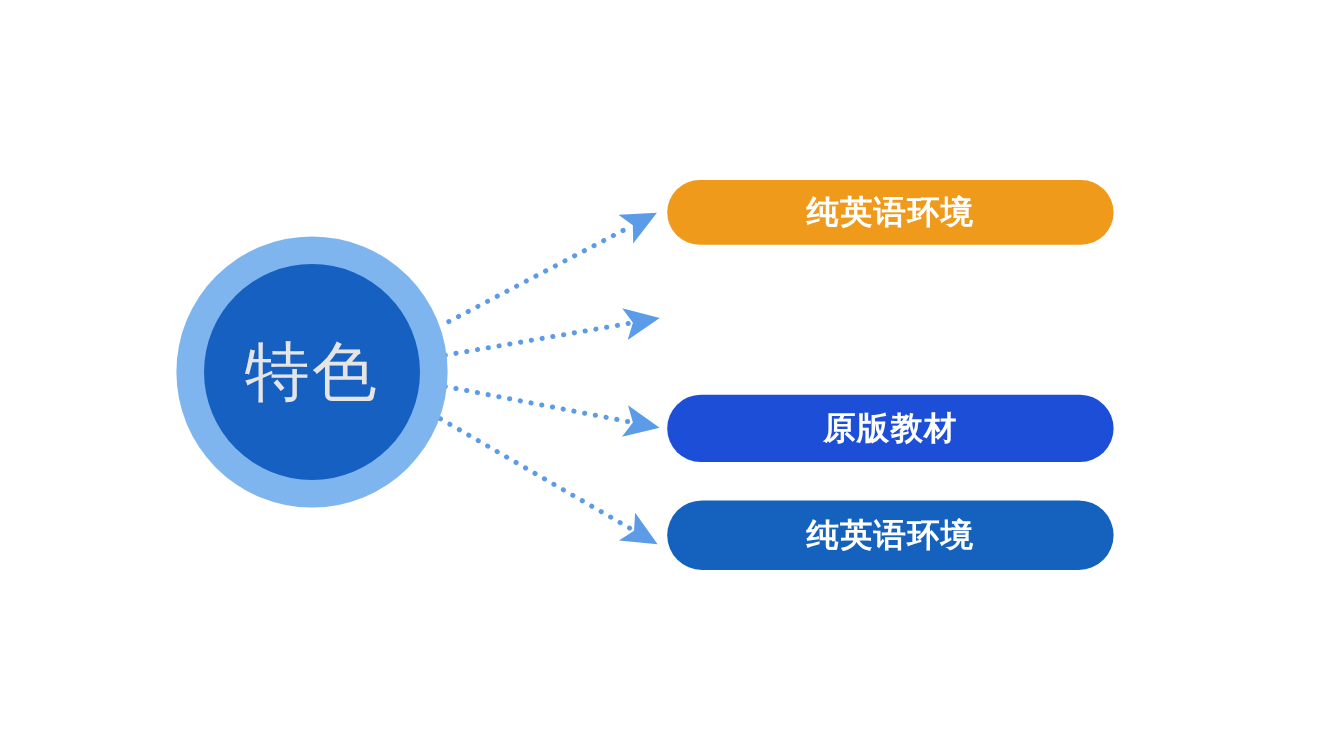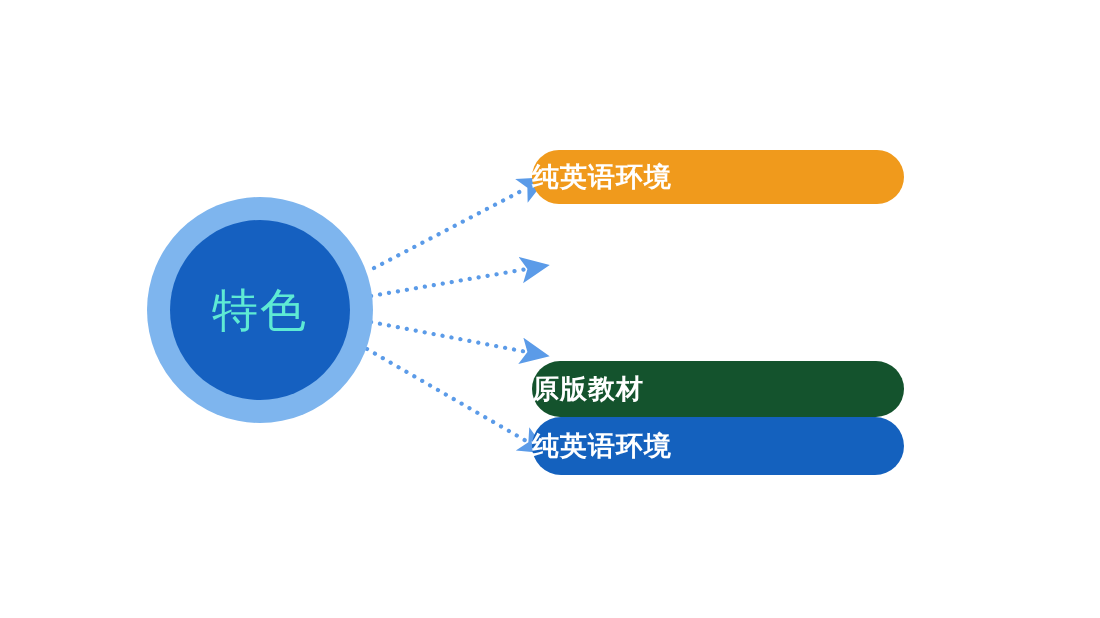--- a/index.html
+++ b/index.html
@@ -35,62 +35,62 @@
   .hub-inner {
     width: 180px;
     height: 180px;
     border-radius: 50%;
     background: #1560C0;
     display: flex;
     align-items: center;
     justify-content: center;
   }
   .hub-label {
-    color: #5eead4;
-    font-size: 46px;
+    color: #e5e5e5;
+    font-size: 54px;
     line-height: 1;
     font-weight: 400;
     letter-spacing: 2px;
     white-space: nowrap;
     user-select: none;
   }
 
   
   .connectors {
     position: absolute;
     left: 0;
     top: 0;
     width: 1100px;
     height: 618px;
     pointer-events: none;
   }
 
   
   .bar {
     position: absolute;
-    left: 532px;
+    left: 556px;
     width: 372px;
     display: flex;
     align-items: center;
-    justify-content: flex-start;
+    justify-content: center;
     border-radius: 30px;
     box-sizing: border-box;
   }
   .bar-label {
     color: #ffffff;
     font-size: 27px;
     font-weight: bold;
     letter-spacing: 1px;
     line-height: 1;
     white-space: nowrap;
     user-select: none;
   }
   .bar-0 { top: 150px; height: 54px; background: #F09A1C; }
   .bar-1 { top: 240px; height: 56px; background: #22A023; }
-  .bar-2 { top: 329px; height: 56px; background: #14532d; margin-top: 32px; }
+  .bar-2 { top: 329px; height: 56px; background: #1d4ed8; }
   .bar-3 { top: 417px; height: 58px; background: #1461BE; }
 </style>
 </head>
 <body>
 
 <div id="slide">
 
   <svg class="connectors" viewBox="0 0 1100 618" xmlns="http://www.w3.org/2000/svg">
     <defs>
       <marker id="ah" markerWidth="9" markerHeight="9" refX="1.5" refY="3.2" orient="auto" markerUnits="strokeWidth">

